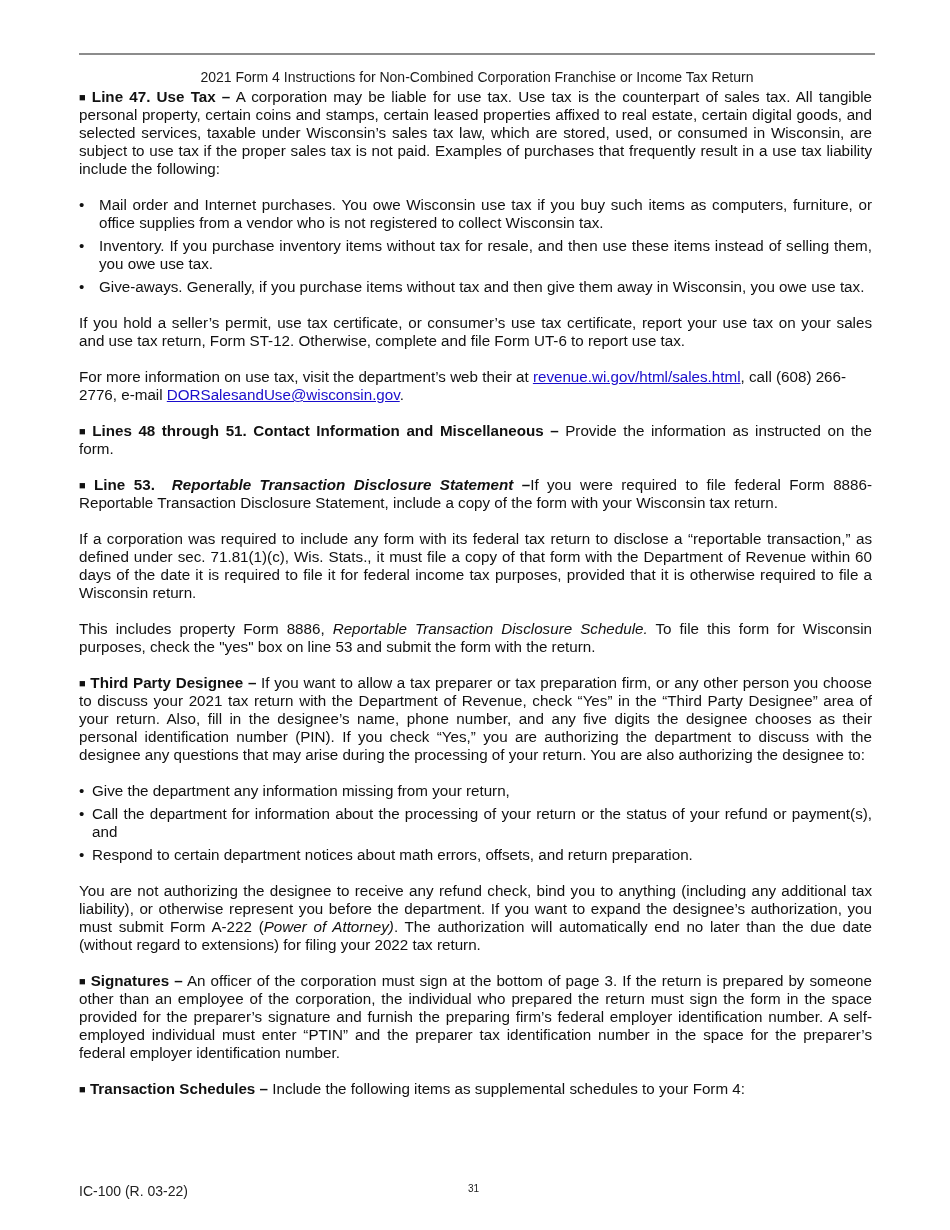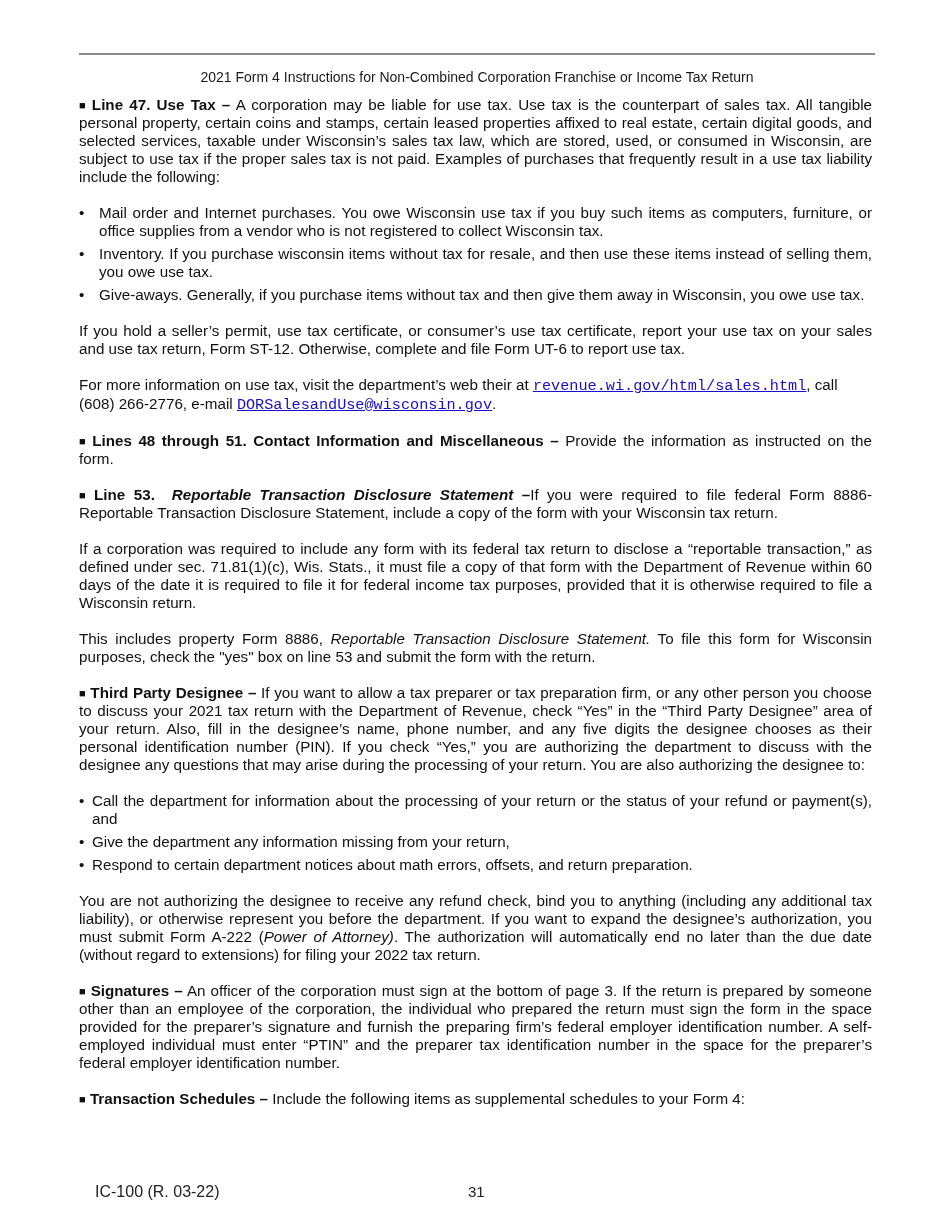--- a/index.html
+++ b/index.html
@@ -1,67 +1,67 @@
 <!DOCTYPE html>
 <html><head>
 <meta charset="utf-8">
 <style>
   html, body { margin: 0; padding: 0; background: #ffffff; }
   body { width: 950px; height: 1230px; position: relative; overflow: hidden;
          font-family: "Liberation Sans", sans-serif; color: #111; }
   .header { position: absolute; left: 79px; top: 33px; width: 796px; text-align: center;
             font-size: 14px; color: #1a1a1a; margin-top: 36px; }
   .rule { position: absolute; left: 79px; top: 53px; width: 796px; height: 2px; background: #8c8c8c; }
-  .content { position: absolute; left: 79px; top: 96px; width: 793px;
+  .content { position: absolute; left: 79px; top: 88px; width: 793px;
              font-size: 15.2px; line-height: 18px; }
   p { margin: 0 0 18px 0; text-align: justify; }
   ul { margin: 0 0 18px 0; padding: 0; list-style: none; }
   ul li { position: relative; padding-left: 20px; margin-bottom: 5px; text-align: justify; }
   ul li::before { content: "•"; position: absolute; left: 0; top: 0; }
   ul.tight li { padding-left: 13px; }
   .sq { font-size: 11px; display: inline-block; vertical-align: 1px; }
   b { font-weight: bold; }
-  a { color: #1a0dcc; text-decoration: underline; font-family: Liberation Mono, monospace; }
-  .footer-left { position: absolute; left: 95px; top: 1183px; font-size: 16px; color: #222; }
-  .footer-center { position: absolute; left: 468px; top: 1183px; font-size: 15px; color: #222; }
+  a { color: #1a0dcc; text-decoration: underline; }
+  .footer-left { position: absolute; left: 79px; top: 1183px; font-size: 14px; color: #222; }
+  .footer-center { position: absolute; left: 468px; top: 1183px; font-size: 10px; color: #222; }
 </style>
 </head>
 <body>
 
 <div class="header">2021 Form 4 Instructions for Non-Combined Corporation Franchise or Income Tax Return</div>
 <div class="rule"></div>
 
 <div class="content">
 
   <p><span class="sq">■</span> <b>Line 47. Use Tax –</b><span> A corporation may be liable for use tax. Use tax is the counterpart of sales tax. All tangible personal property, certain coins and stamps, certain leased properties affixed to real estate, certain digital goods, and selected services, taxable under Wisconsin’s sales tax law, which are stored, used, or consumed in Wisconsin, are subject to use tax if the proper sales tax is not paid. Examples of purchases that frequently result in a use tax liability include the following:</span></p>
 
   <ul>
     <li>Mail order and Internet purchases. You owe Wisconsin use tax if you buy such items as computers, furniture, or office supplies from a vendor who is not registered to collect Wisconsin tax.</li>
-    <li>Inventory. If you purchase wisconsin items without tax for resale, and then use these items instead of selling them, you owe use tax.</li>
+    <li>Inventory. If you purchase inventory items without tax for resale, and then use these items instead of selling them, you owe use tax.</li>
     <li>Give-aways. Generally, if you purchase items without tax and then give them away in Wisconsin, you owe use tax.</li>
   </ul>
 
   <p>If you hold a seller’s permit, use tax certificate, or consumer’s use tax certificate, report your use tax on your sales and use tax return, Form ST-12. Otherwise, complete and file Form UT-6 to report use tax.</p>
 
   <p style="text-align:left;"><span>For more information on use tax, visit the department’s web their at </span><a>revenue.wi.gov/html/sales.html</a><span>, call (608) 266-2776, e-mail </span><a>DORSalesandUse@wisconsin.gov</a><span>.</span></p>
 
   <p><span class="sq">■</span> <b>Lines 48 through 51. Contact Information and Miscellaneous –</b><span> Provide the information as instructed on the form.</span></p>
 
 
   <p><span class="sq">■</span> <b>Line 53.</b>&nbsp; <b><i>Reportable Transaction Disclosure Statement –</i></b><span>If you were required to file federal Form 8886-Reportable Transaction Disclosure Statement, include a copy of the form with your Wisconsin tax return.</span></p>
 
   <p>If a corporation was required to include any form with its federal tax return to disclose a “reportable transaction,” as defined under sec. 71.81(1)(c), Wis. Stats., it must file a copy of that form with the Department of Revenue within 60 days of the date it is required to file it for federal income tax purposes, provided that it is otherwise required to file a Wisconsin return.</p>
 
-  <p><span>This includes property Form 8886, </span><i>Reportable Transaction Disclosure Statement.</i><span> To file this form for Wisconsin purposes, check the "yes" box on line 53 and submit the form with the return.</span></p>
+  <p><span>This includes property Form 8886, </span><i>Reportable Transaction Disclosure Schedule.</i><span> To file this form for Wisconsin purposes, check the "yes" box on line 53 and submit the form with the return.</span></p>
 
   <p><span class="sq">■</span> <b>Third Party Designee –</b><span> If you want to allow a tax preparer or tax preparation firm, or any other person you choose to discuss your 2021 tax return with the Department of Revenue, check “Yes” in the “Third Party Designee” area of your return. Also, fill in the designee’s name, phone number, and any five digits the designee chooses as their personal identification number (PIN). If you check “Yes,” you are authorizing the department to discuss with the designee any questions that may arise during the processing of your return. You are also authorizing the designee to:</span></p>
 
   <ul class="tight">
+    <li>Give the department any information missing from your return,</li>
     <li>Call the department for information about the processing of your return or the status of your refund or payment(s), and</li>
-    <li>Give the department any information missing from your return,</li>
     <li>Respond to certain department notices about math errors, offsets, and return preparation.</li>
   </ul>
 
   <p><span>You are not authorizing the designee to receive any refund check, bind you to anything (including any additional tax liability), or otherwise represent you before the department. If you want to expand the designee’s authorization, you must submit Form A-222 (</span><i>Power of Attorney)</i><span>. The authorization will automatically end no later than the due date (without regard to extensions) for filing your 2022 tax return.</span></p>
 
   <p><span class="sq">■</span> <b>Signatures –</b><span> An officer of the corporation must sign at the bottom of page 3. If the return is prepared by someone other than an employee of the corporation, the individual who prepared the return must sign the form in the space provided for the preparer’s signature and furnish the preparing firm’s federal employer identification number. A self-employed individual must enter “PTIN” and the preparer tax identification number in the space for the preparer’s federal employer identification number.</span></p>
 
   <p><span class="sq">■</span> <b>Transaction Schedules –</b><span> Include the following items as supplemental schedules to your Form 4:</span></p>
 </div>
 

